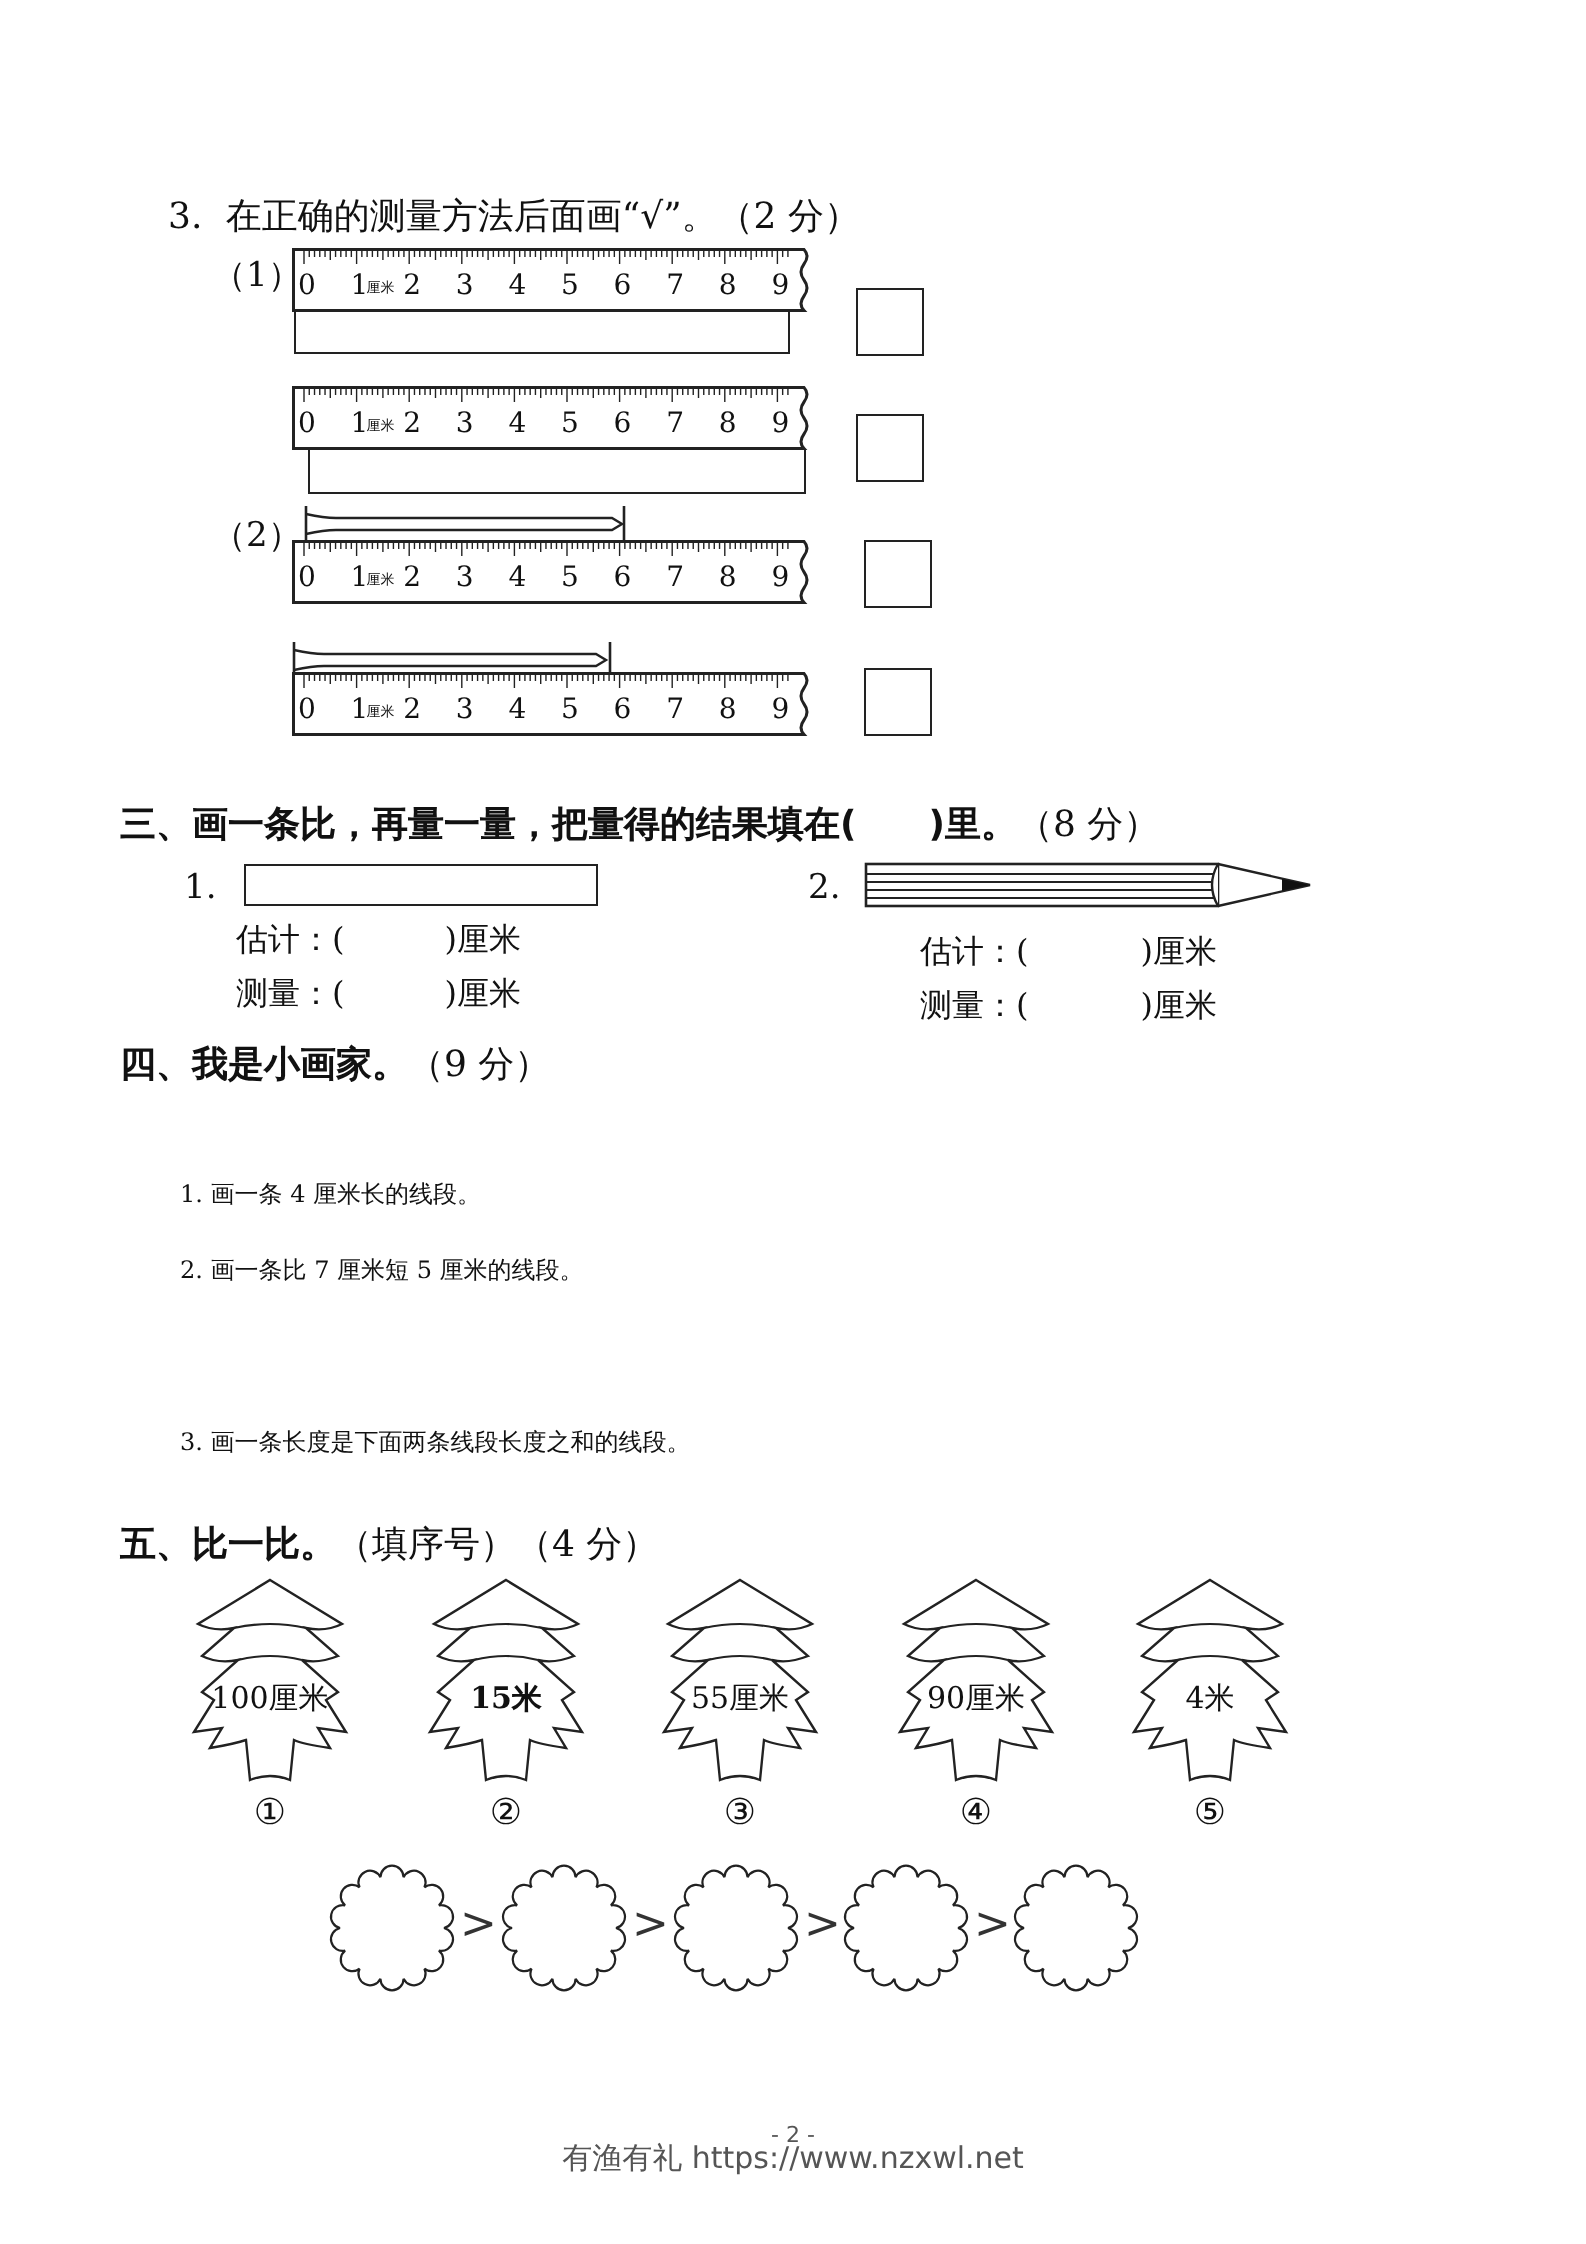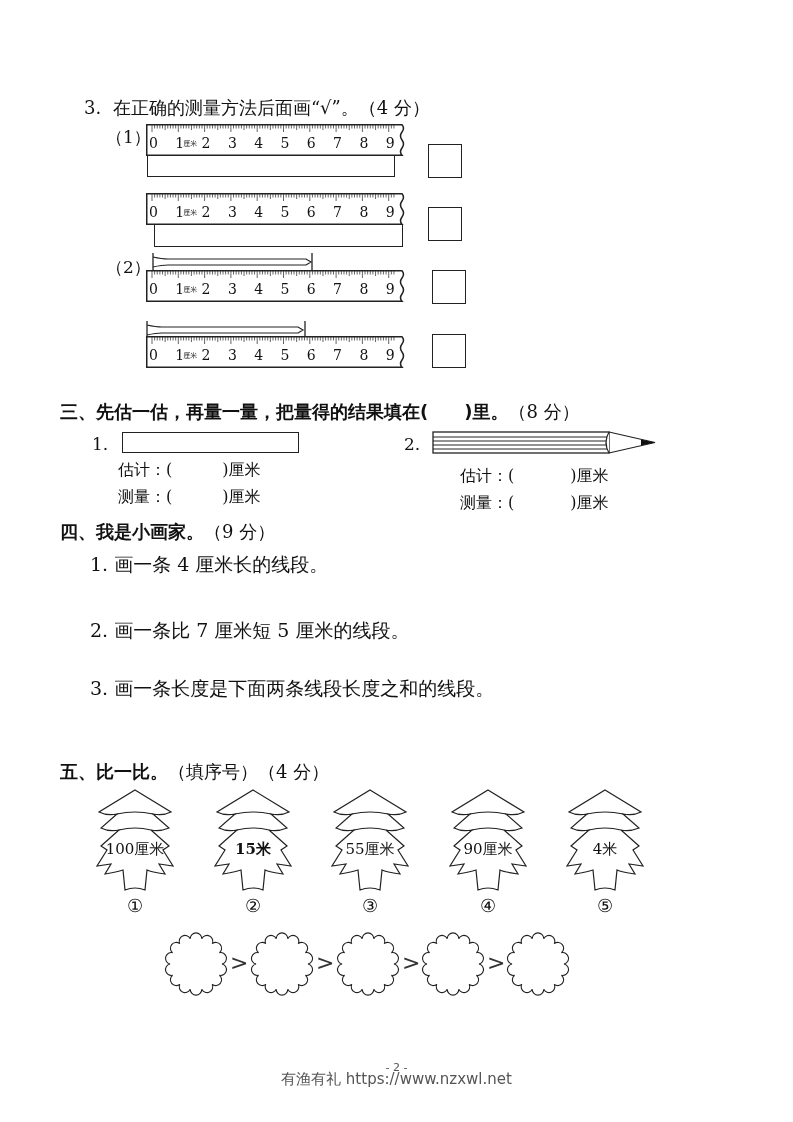--- a/index.html
+++ b/index.html
@@ -5,34 +5,34 @@
   html,body{margin:0;padding:0;background:#fff;}
   body{width:793px;height:1122px;position:relative;overflow:hidden;font-family:"DejaVu Serif","Liberation Serif",serif;color:#111;}
   .abs{position:absolute;}
   .q-title{font-size:18px;white-space:nowrap;}
   .sec-title{font-size:18px;font-weight:bold;font-family:"DejaVu Sans","Liberation Sans",sans-serif;white-space:nowrap;}
   .sec-title .score{font-weight:normal;font-family:"DejaVu Serif","Liberation Serif",serif;margin-top:45px;}
   .label{font-size:17px;white-space:nowrap;}
   .sub{font-size:16px;white-space:nowrap;}
   .ruler{position:absolute;width:262px;height:32px;}
   .answer-box{position:absolute;width:34px;height:34px;border:1.5px solid #222;box-sizing:border-box;background:#fff;}
-  .item{font-size:19px;white-space:nowrap;}
+  .item{font-size:12px;white-space:nowrap;margin-top:37px;}
   .tree{position:absolute;width:100px;height:110px;}
   .tree-label{position:absolute;left:0;width:100px;top:54px;text-align:center;font-size:15px;white-space:nowrap;}
   .circ{position:absolute;font-size:18px;width:30px;text-align:center;}
   .cloud{position:absolute;width:66px;height:64px;}
   .gt{position:absolute;font-size:22px;font-family:"DejaVu Sans","Liberation Sans",sans-serif;color:#333;}
   .footer{position:absolute;left:0;width:793px;text-align:center;font-family:"DejaVu Sans","Liberation Sans",sans-serif;color:#555;}
 </style>
 </head>
 <body>
 
 <div class="abs q-title" style="left:84px;top:96px;">
   <span>3.</span>
-  <span style="margin-left:6px;">在正确的测量方法后面画“√”。</span><span>（4 分）</span>
+  <span style="margin-left:6px;">在正确的测量方法后面画“√”。</span><span>（2 分）</span>
 </div>
 
 <div class="abs label" style="left:106px;top:126px;">（1）</div>
 <div class="abs label" style="left:106px;top:256px;">（2）</div>
 
 <div class="ruler" style="left:146px;top:124px;"><svg width="262" height="32" viewBox="0 0 262 32">
       <path d="M0.75 0.75 L256 0.75 Q259 4 256 8 Q253 12 256 16 Q259 20 256 24 Q253 28 256 31.25 L0.75 31.25 Z" fill="#fff" stroke="#222" stroke-width="1.5"></path>
       <line x1="6.00" y1="1" x2="6.00" y2="8" stroke="#222" stroke-width="0.7"></line>
       <line x1="8.63" y1="1" x2="8.63" y2="4.5" stroke="#222" stroke-width="0.7"></line>
       <line x1="11.26" y1="1" x2="11.26" y2="4.5" stroke="#222" stroke-width="0.7"></line>
@@ -429,21 +429,21 @@
       <line x1="234.81" y1="1" x2="234.81" y2="4.5" stroke="#222" stroke-width="0.7"></line>
       <line x1="237.44" y1="1" x2="237.44" y2="4.5" stroke="#222" stroke-width="0.7"></line>
       <line x1="240.07" y1="1" x2="240.07" y2="4.5" stroke="#222" stroke-width="0.7"></line>
       <line x1="242.70" y1="1" x2="242.70" y2="8" stroke="#222" stroke-width="0.7"></line>
       <line x1="245.33" y1="1" x2="245.33" y2="4.5" stroke="#222" stroke-width="0.7"></line>
       <line x1="247.96" y1="1" x2="247.96" y2="4.5" stroke="#222" stroke-width="0.7"></line>
     </svg><span style="position: absolute; top: 11px; font-size: 14px; left: 3px;">0</span><span style="position: absolute; top: 11px; font-size: 14px; left: 29.3px;">1</span><span style="position: absolute; top: 11px; font-size: 14px; left: 55.6px;">2</span><span style="position: absolute; top: 11px; font-size: 14px; left: 81.9px;">3</span><span style="position: absolute; top: 11px; font-size: 14px; left: 108.2px;">4</span><span style="position: absolute; top: 11px; font-size: 14px; left: 134.5px;">5</span><span style="position: absolute; top: 11px; font-size: 14px; left: 160.8px;">6</span><span style="position: absolute; top: 11px; font-size: 14px; left: 187.1px;">7</span><span style="position: absolute; top: 11px; font-size: 14px; left: 213.4px;">8</span><span style="position: absolute; top: 11px; font-size: 14px; left: 239.7px;">9</span><span style="position: absolute; top: 15px; font-size: 7px; left: 37.3px;">厘米</span></div>
 <div class="answer-box" style="left:432px;top:334px;"></div>
 
 <div class="abs sec-title" style="left:60px;top:400px;">
-  <span>三、先估一估，再量一量，把量得的结果填在(　　)里。</span><span class="score">（8 分）</span>
+  <span>三、画一条比，再量一量，把量得的结果填在(　　)里。</span><span class="score">（8 分）</span>
 </div>
 
 <div class="abs label" style="left:92px;top:434px;">1.</div>
 <div class="abs" style="left:122px;top:432px;width:177px;height:21px;border:1.5px solid #222;box-sizing:border-box;"></div>
 <div class="abs sub" style="left:118px;top:460px;">
   <span>估计：(</span><span style="display:inline-block;width:50px;"></span><span>)厘米</span>
 </div>
 <div class="abs sub" style="left:118px;top:487px;">
   <span>测量：(</span><span style="display:inline-block;width:50px;"></span><span>)厘米</span>
 </div>
@@ -463,21 +463,21 @@
   <span>估计：(</span><span style="display:inline-block;width:56px;"></span><span>)厘米</span>
 </div>
 <div class="abs sub" style="left:460px;top:493px;">
   <span>测量：(</span><span style="display:inline-block;width:56px;"></span><span>)厘米</span>
 </div>
 
 <div class="abs sec-title" style="left:60px;top:520px;">
   <span>四、我是小画家。</span><span class="score">（9 分）</span>
 </div>
 <div class="abs item" style="left:90px;top:552px;">1.  画一条 4 厘米长的线段。</div>
-<div class="abs item" style="left:90px;top:618px;">2.  画一条比 7 厘米短 5 厘米的线段。</div>
+<div class="abs item" style="left:90px;top:590px;">2.  画一条比 7 厘米短 5 厘米的线段。</div>
 <div class="abs item" style="left:90px;top:676px;">3.  画一条长度是下面两条线段长度之和的线段。</div>
 
 <div class="abs sec-title" style="left:60px;top:760px;">
   <span>五、比一比。</span><span class="score">（填序号）（4 分）</span>
 </div>
 
 <div id="trees">
     <div class="tree" style="left: 85px; top: 786px;"><svg width="100" height="110" viewBox="0 0 100 110">
         <path d="M50 4 L86 26 Q78 30 68 28 L84 42 Q74 46 66 44 L84 60 L78 64 L88 80 L74 78 L80 88 Q66 86 62 84 L60 104 Q50 100 40 104 L38 84 Q32 86 20 88 L26 78 L12 80 L22 64 L16 60 L34 44 Q24 46 16 42 L32 28 Q22 30 14 26 Z" fill="#fff" stroke="#222" stroke-width="1.2"></path>
         <path d="M32 28 Q50 24 68 28 M34 44 Q50 40 66 44" fill="none" stroke="#222" stroke-width="1.1"></path>

